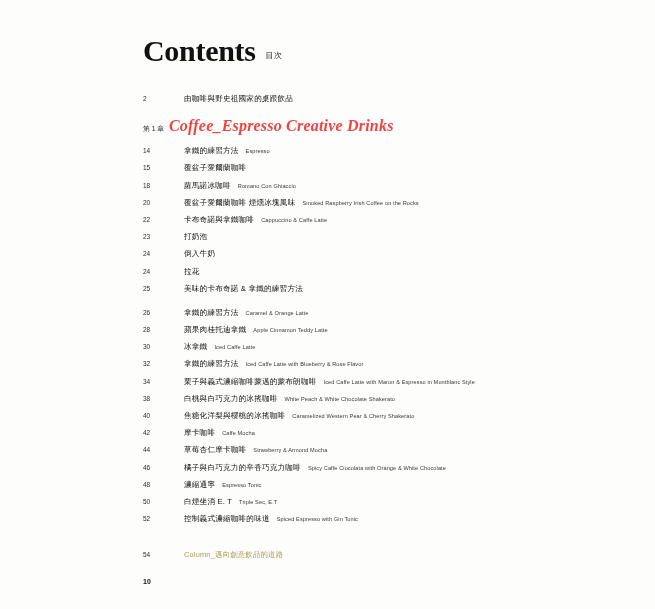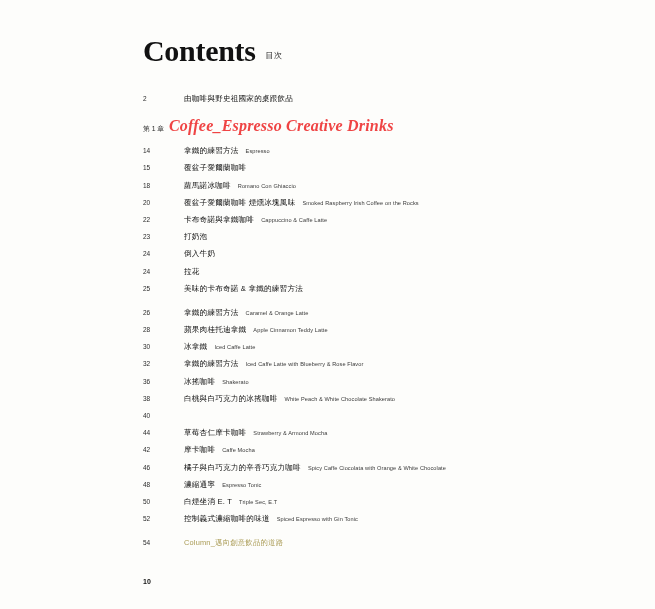--- a/index.html
+++ b/index.html
@@ -100,20 +100,21 @@
     font-weight: bold;
     font-style: italic;
     font-size: 16px;
     letter-spacing: 0.2px;
     color: #ef4444;
   }
   
   .column-row .zh {
     color: #a99a53;
     font-size: 7.4px;
+    margin-top: 12px;
   }
   
   .gap-top {
     margin-top: 7px;
   }
   
   .folio {
     position: absolute;
     left: 143px;
     top: 578px;
@@ -233,51 +234,55 @@
       </div>
     </div>
     <div class="toc-row">
       <div class="pg">32</div>
       <div class="entry">
         <span class="zh">拿鐵的練習方法</span>
         <span class="en">Iced Caffe Latte with Blueberry &amp; Rose Flavor</span>
       </div>
     </div>
     <div class="toc-row">
-      <div class="pg">36</div>
-      <div class="entry">
-        <span class="zh">冰搖咖啡</span>
-        <span class="en">Shakerato</span>
+      <div class="pg">34</div>
+      <div class="entry">
+        <span class="zh">栗子與義式濃縮咖啡蒙邁的蒙布朗咖啡</span>
+        <span class="en">Iced Caffe Latte with Maron &amp; Espresso in Montblanc Style</span>
       </div>
     </div>
     <div class="toc-row">
       <div class="pg">38</div>
       <div class="entry">
         <span class="zh">白桃與白巧克力的冰搖咖啡</span>
         <span class="en">White Peach &amp; White Chocolate Shakerato</span>
       </div>
     </div>
     <div class="toc-row">
       <div class="pg">40</div>
+      <div class="entry">
+        <span class="zh">焦糖化洋梨與櫻桃的冰搖咖啡</span>
+        <span class="en">Caramelized Western Pear &amp; Cherry Shakerato</span>
+      </div>
+    </div>
+    <div class="toc-row">
+      <div class="pg">42</div>
+      <div class="entry">
+        <span class="zh">摩卡咖啡</span>
+        <span class="en">Caffe Mocha</span>
+      </div>
     </div>
     <div class="toc-row">
       <div class="pg">44</div>
       <div class="entry">
         <span class="zh">草莓杏仁摩卡咖啡</span>
         <span class="en">Strawberry &amp; Armond Mocha</span>
       </div>
     </div>
     <div class="toc-row">
-      <div class="pg">42</div>
-      <div class="entry">
-        <span class="zh">摩卡咖啡</span>
-        <span class="en">Caffe Mocha</span>
-      </div>
-    </div>
-    <div class="toc-row">
       <div class="pg">46</div>
       <div class="entry">
         <span class="zh">橘子與白巧克力的辛香巧克力咖啡</span>
         <span class="en">Spicy Caffe Ciocolata with Orange &amp; White Chocolate</span>
       </div>
     </div>
     <div class="toc-row">
       <div class="pg">48</div>
       <div class="entry">
         <span class="zh">濃縮通寧</span>

